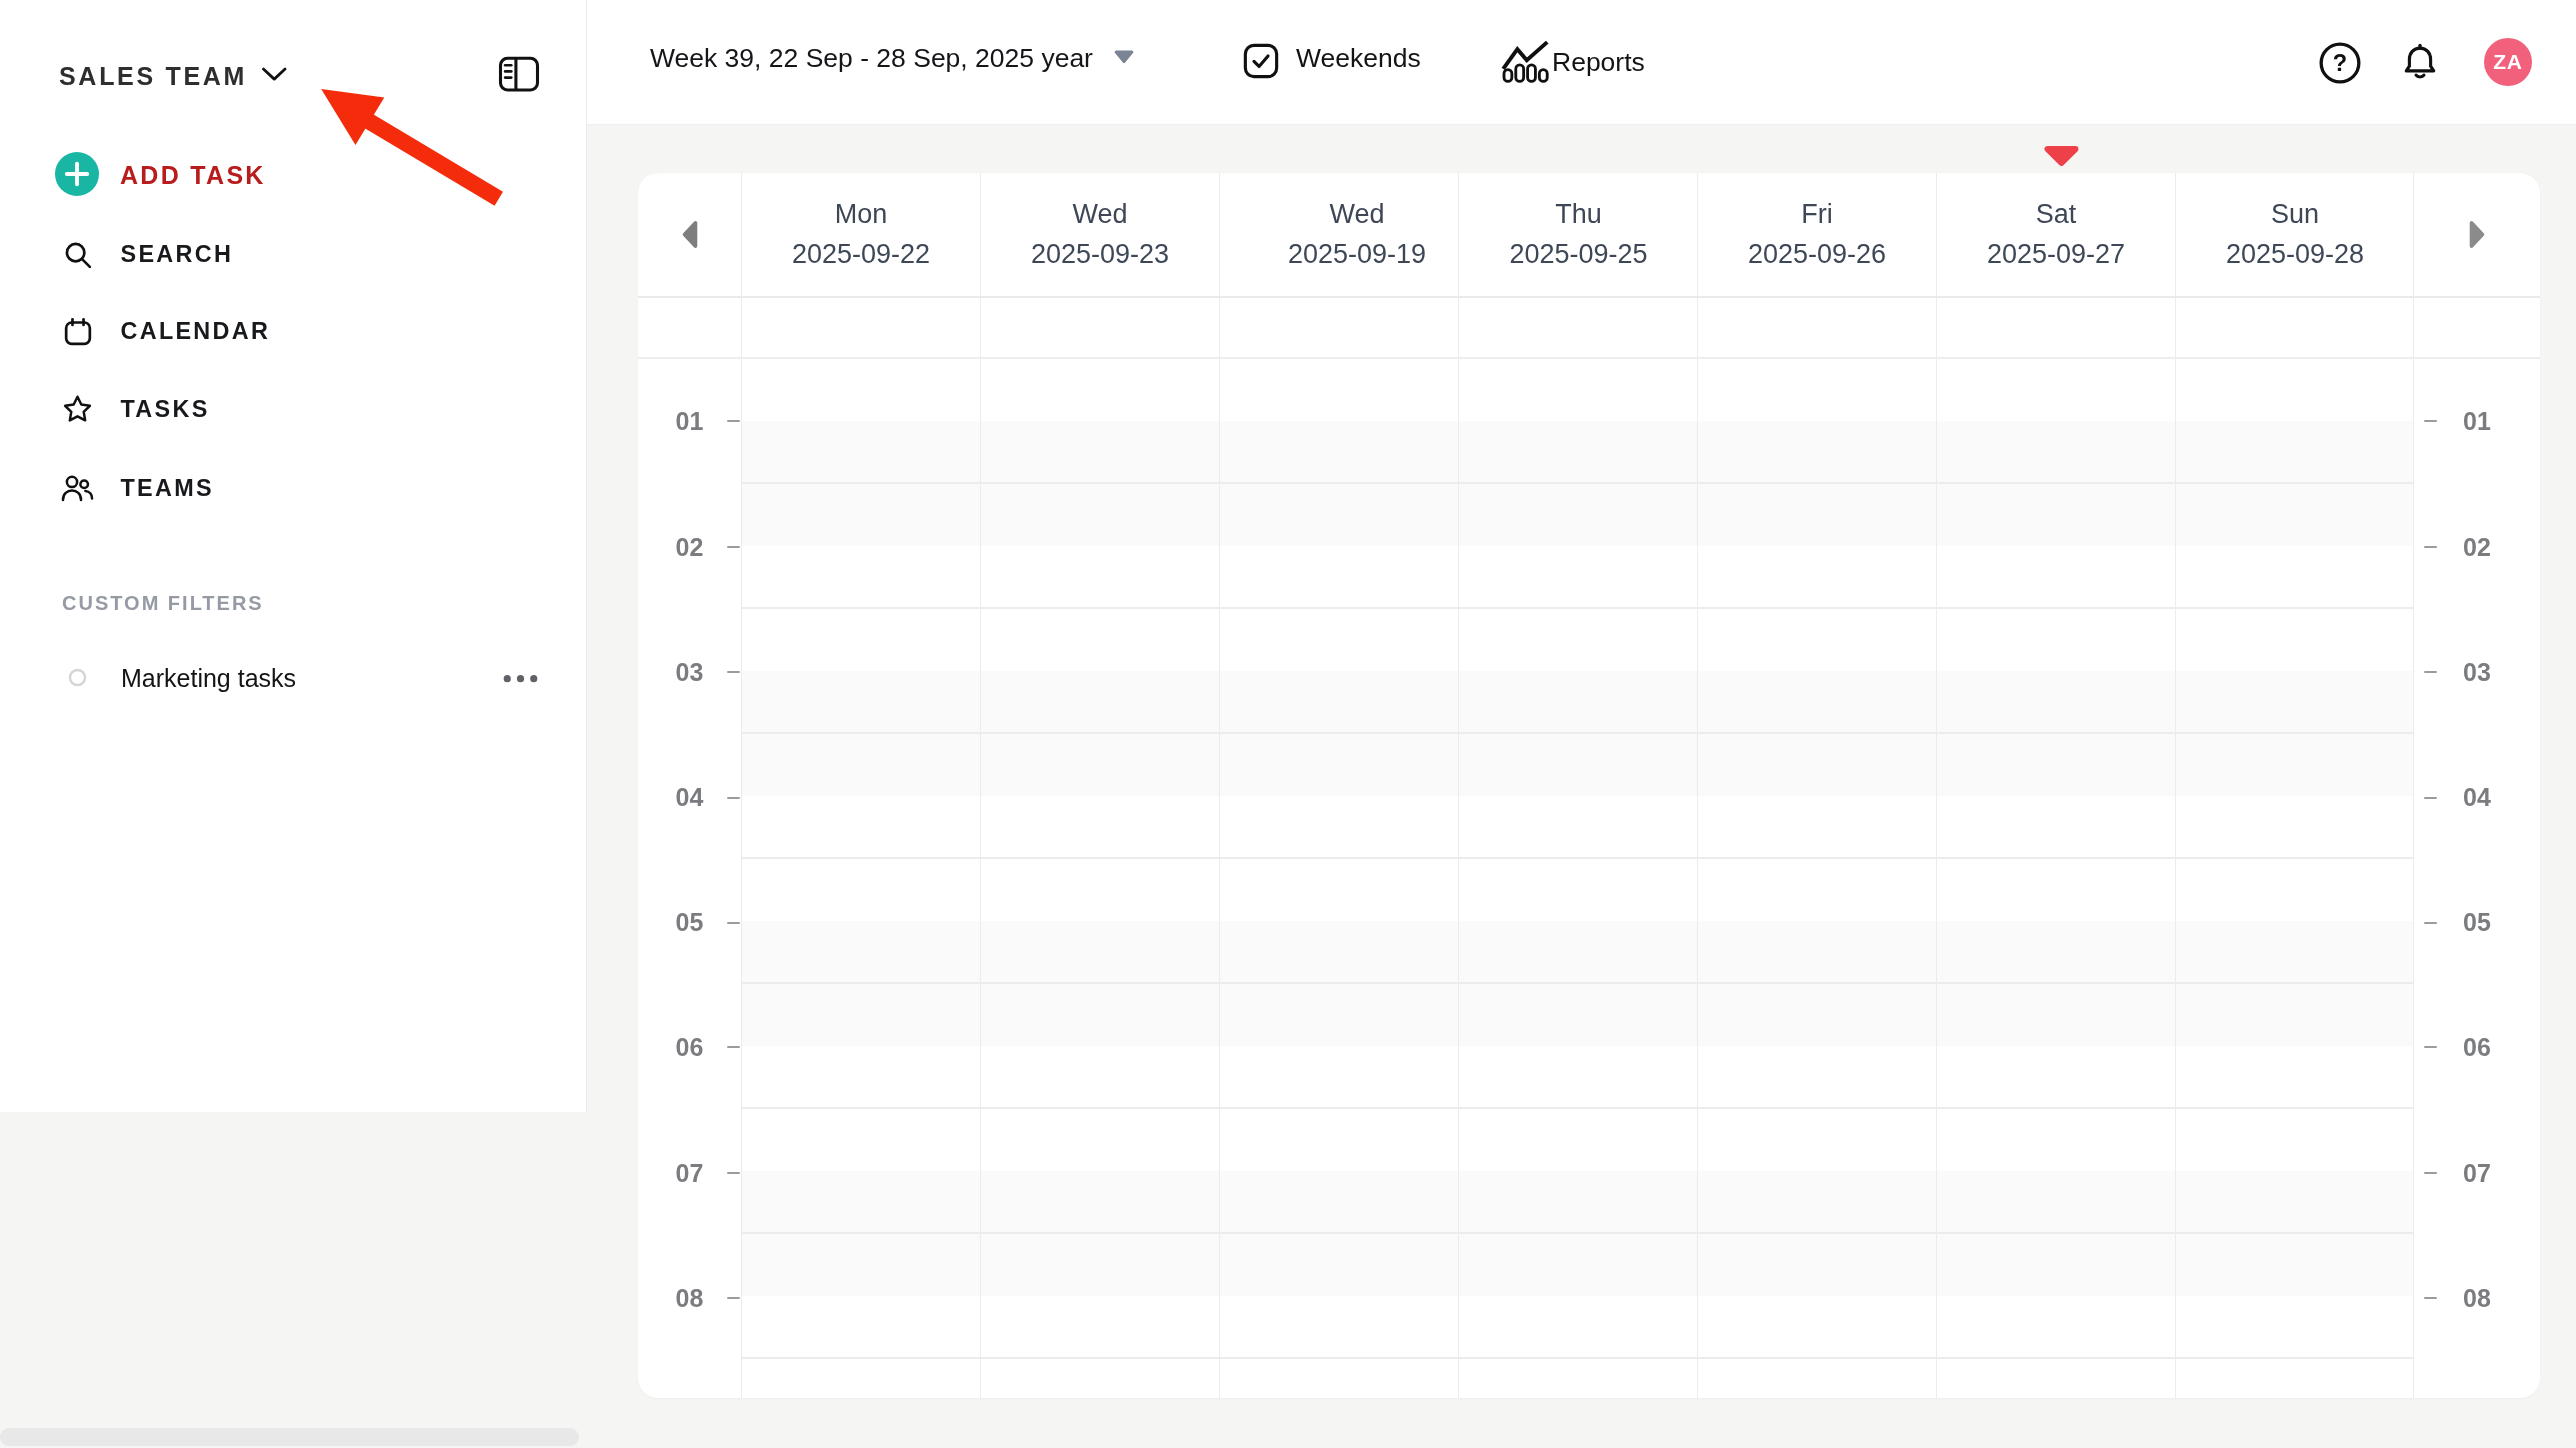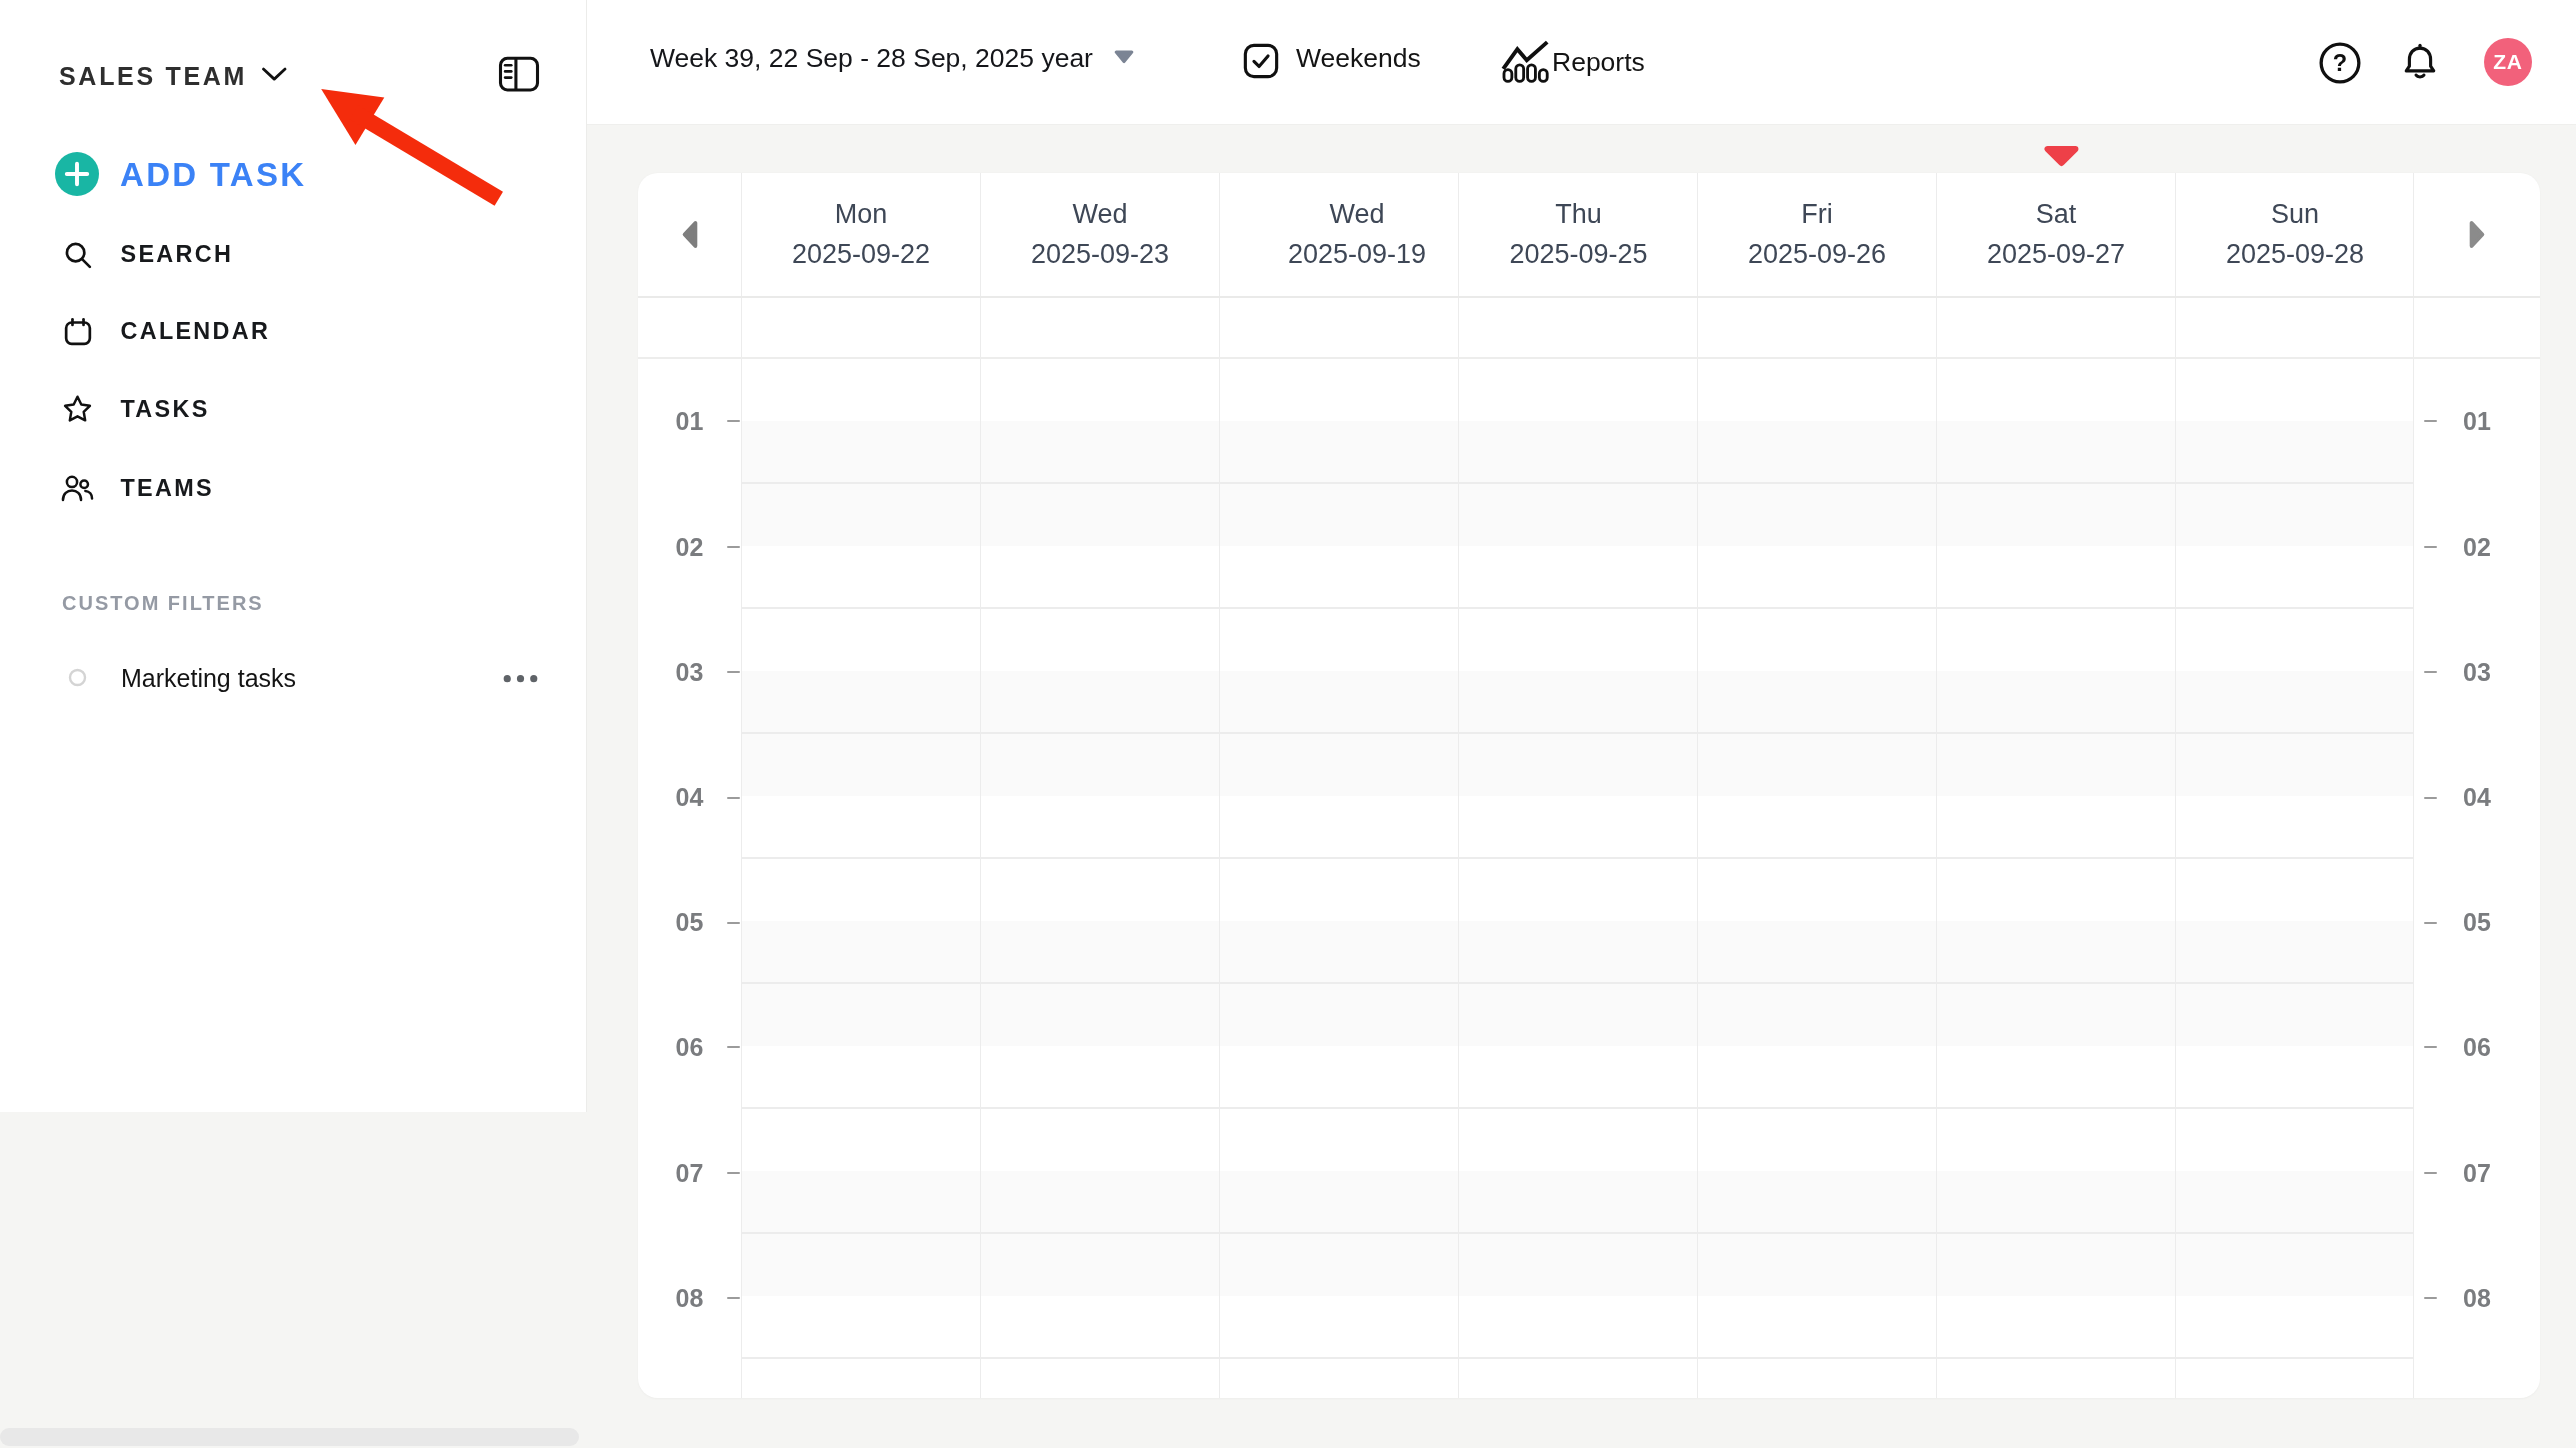--- a/index.html
+++ b/index.html
@@ -5,21 +5,21 @@
   * { margin:0; padding:0; box-sizing:border-box; }
   html,body { width:2576px; height:1448px; overflow:hidden; }
   body { font-family:"Liberation Sans","DejaVu Sans",sans-serif; background:#f5f5f3; position:relative; color:#141414; }
 
   
   .sidebar { position:absolute; left:0; top:0; width:587px; height:1112px; background:#ffffff; border-right:1.6px solid #ececea; }
   .team-row { position:absolute; left:59px; top:58px; height:36px; display:flex; align-items:center; gap:14px; cursor:pointer; }
   .team-name { font-size:25px; font-weight:700; letter-spacing:2.7px; color:#2e2e2e; }
   .panel-btn { position:absolute; left:498px; top:56px; width:42px; height:37px; cursor:pointer; }
   .add-task { position:absolute; left:55px; top:153px; height:44px; display:flex; align-items:center; gap:21px; cursor:pointer; }
-  .add-task-label { font-size:33px; font-weight:700; letter-spacing:2.3px; color:#3b82f6; }
+  .add-task-label { font-size:25px; font-weight:700; letter-spacing:2.3px; color:#b91c1c; }
   .nav-item { position:absolute; left:61px; height:41px; display:flex; align-items:center; gap:26.5px; cursor:pointer; }
   .nav-icon { width:33px; height:33px; display:flex; align-items:center; justify-content:center; }
   .nav-label { font-size:23.4px; font-weight:700; letter-spacing:2.3px; color:#17191c; }
   .filters-title { position:absolute; left:62px; top:592px; font-size:20px; font-weight:700; letter-spacing:2px; color:#959aa4; }
   .filter-row { position:absolute; left:68px; top:658px; height:41px; display:flex; align-items:center; gap:34px; cursor:pointer; }
   .filter-label { font-size:25px; font-weight:400; color:#141414; }
   .dots-btn { position:absolute; left:498px; top:664px; width:44px; height:30px; display:flex; align-items:center; justify-content:center; cursor:pointer; }
   .h-scrollbar { position:absolute; left:0; top:1428px; width:579px; height:18px; background:#e8e8e8; border-radius:9.4px; }
 
   

